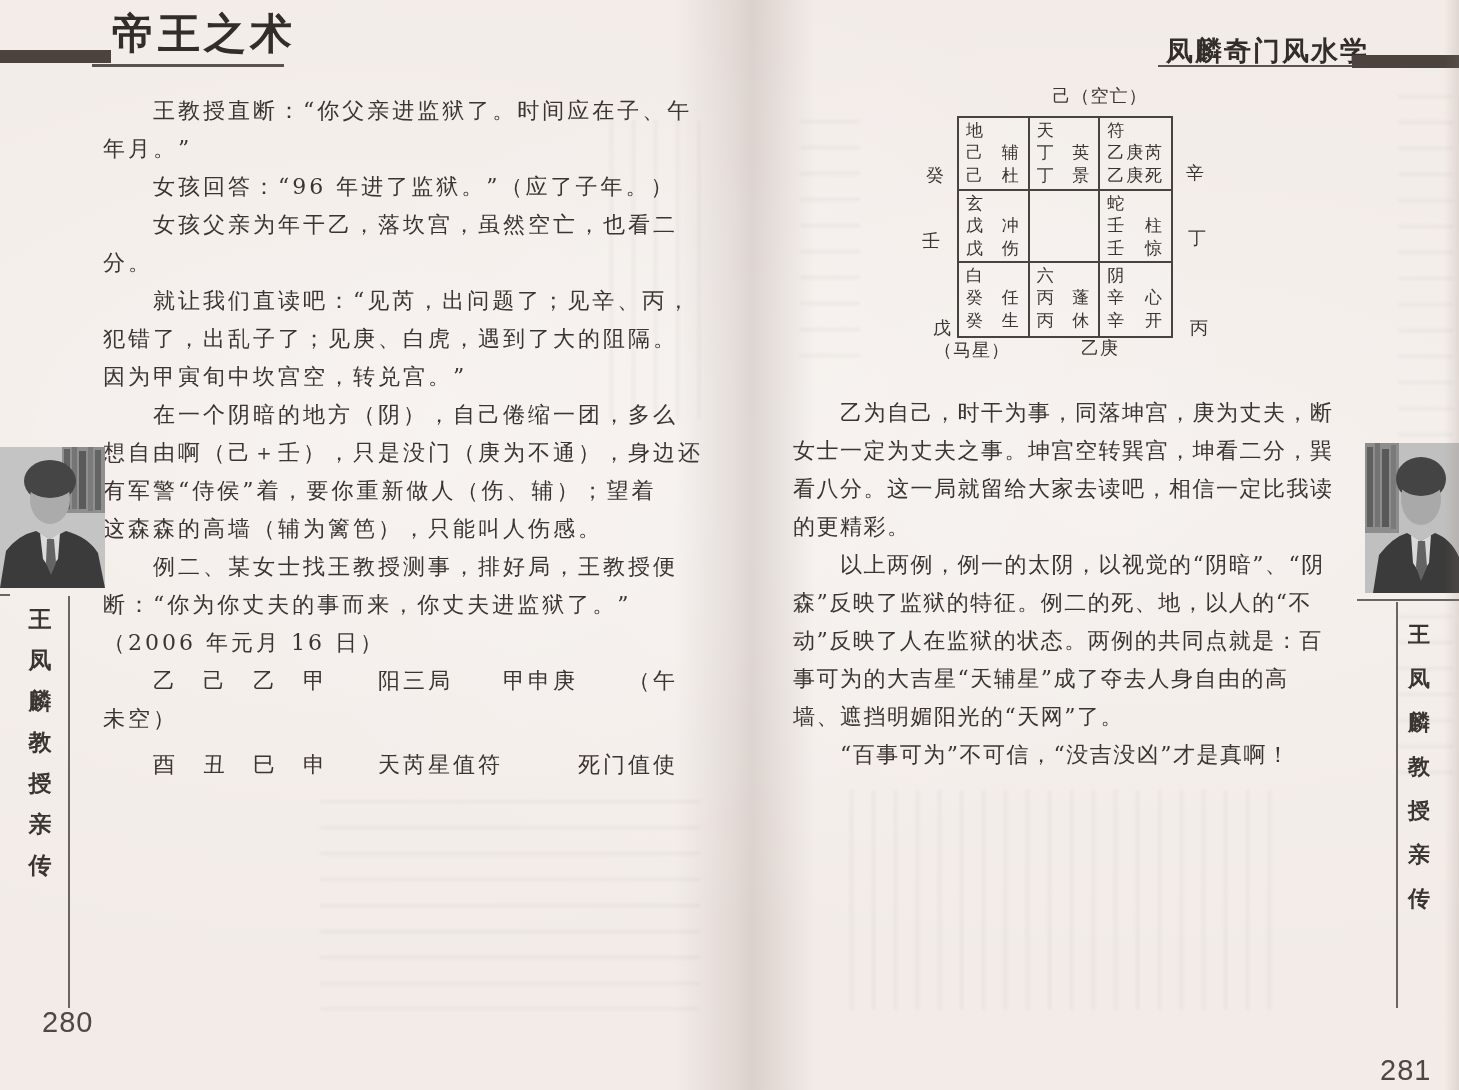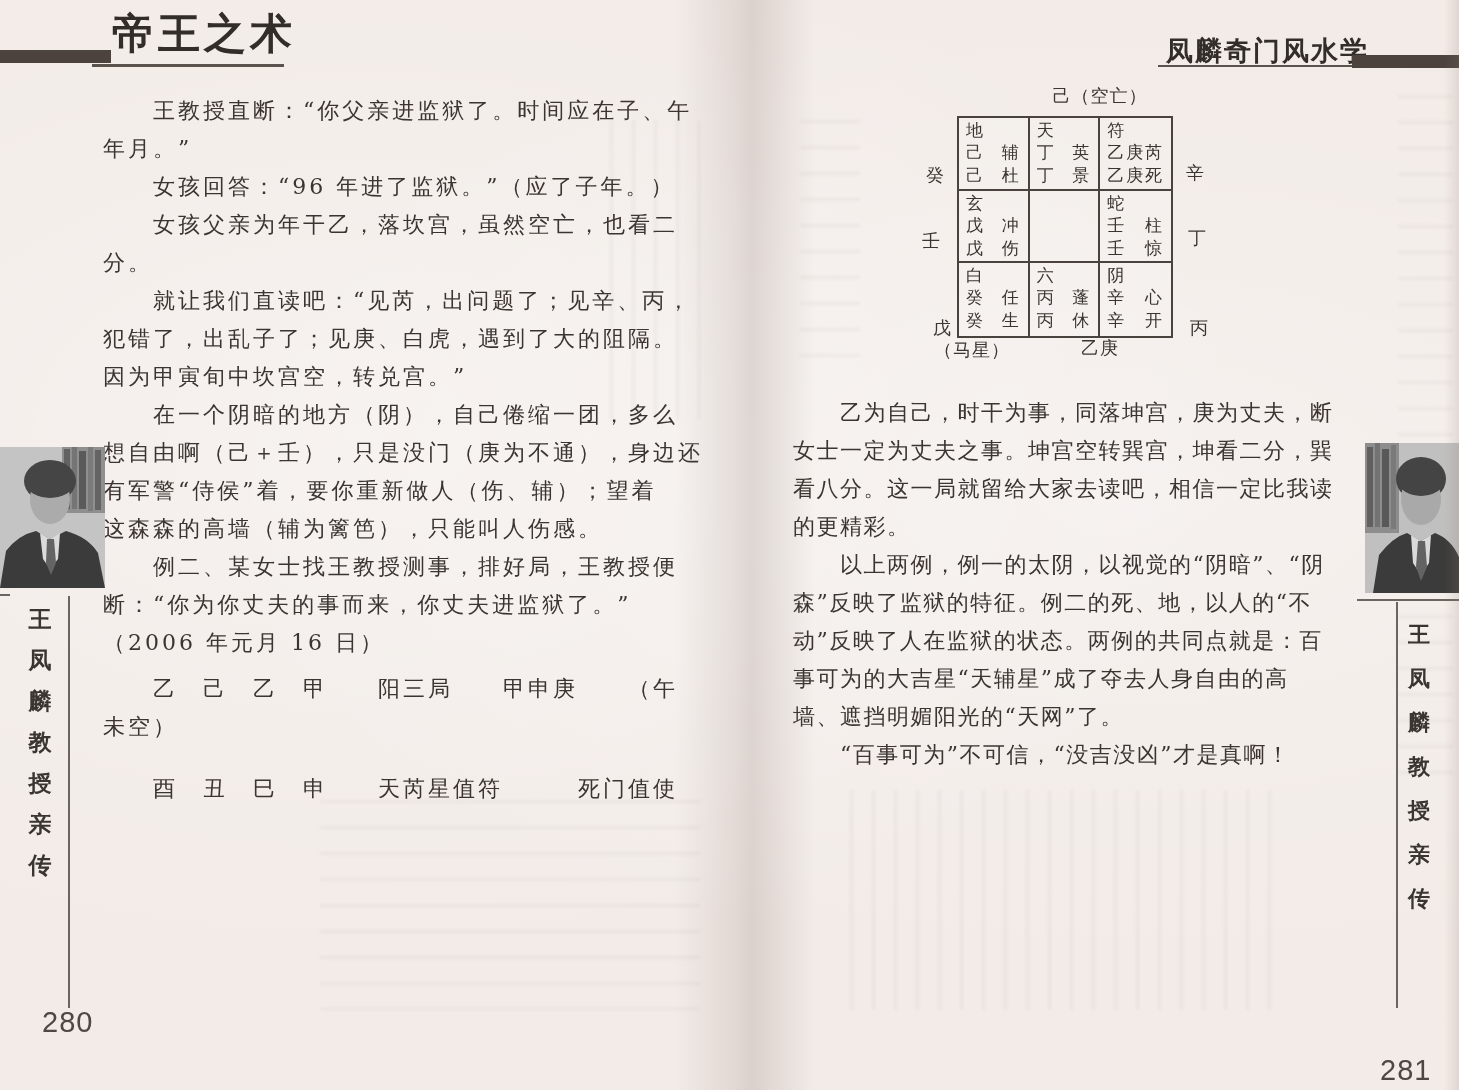--- a/index.html
+++ b/index.html
@@ -20,22 +20,22 @@
   #left-header-bar{left:0; top:50px; width:111px; height:13px; background:#4c433e;}
   #left-header-underline{left:92px; top:64px; width:192px; height:3px; background:#5a534d;}
   #right-title{left:1166px; top:33px; font-size:27px; font-weight:600; letter-spacing:2px; color:#322d29;}
   #right-header-underline{left:1158px; top:65px; width:198px; height:2px; background:#5a534d;}
   #right-header-bar{left:1352px; top:55px; width:107px; height:13px; background:#4c433e;}
   
   .textcol{white-space:pre; font-size:22px; line-height:38px;}
   #left-lines{left:103px; top:92px; width:600px; letter-spacing:3px;}
   #right-lines{left:793px; top:378px; width:545px; letter-spacing:1.5px;margin-top:16px;}
   .tline{height:38px;}
-  #left-lines .tline:nth-child(16){margin-top:8px;}
-  #left-lines .tline:nth-child(18){margin-top:24px;}
+  #left-lines .tline:nth-child(16){}
+  #left-lines .tline:nth-child(18){margin-top:8px;}
   
   #plate{left:957px; top:116px; width:216px; height:222px;
          display:grid; grid-template-columns:repeat(3,1fr); grid-template-rows:repeat(3,1fr);
          border:2px solid var(--rule); box-sizing:border-box; background:rgba(255,255,255,.12);}
   .plate-cell{border-right:2px solid var(--rule); border-bottom:2px solid var(--rule);
               box-sizing:border-box; padding:1px 9px 0 7px; font-size:17px; line-height:23px; overflow:hidden;}
   .plate-cell:nth-child(3n){border-right:none;}
   .plate-cell:nth-child(n+7){border-bottom:none;}
   .cell-spirit{height:22px;}
   .cell-line{display:flex; justify-content:space-between; height:23px;}

